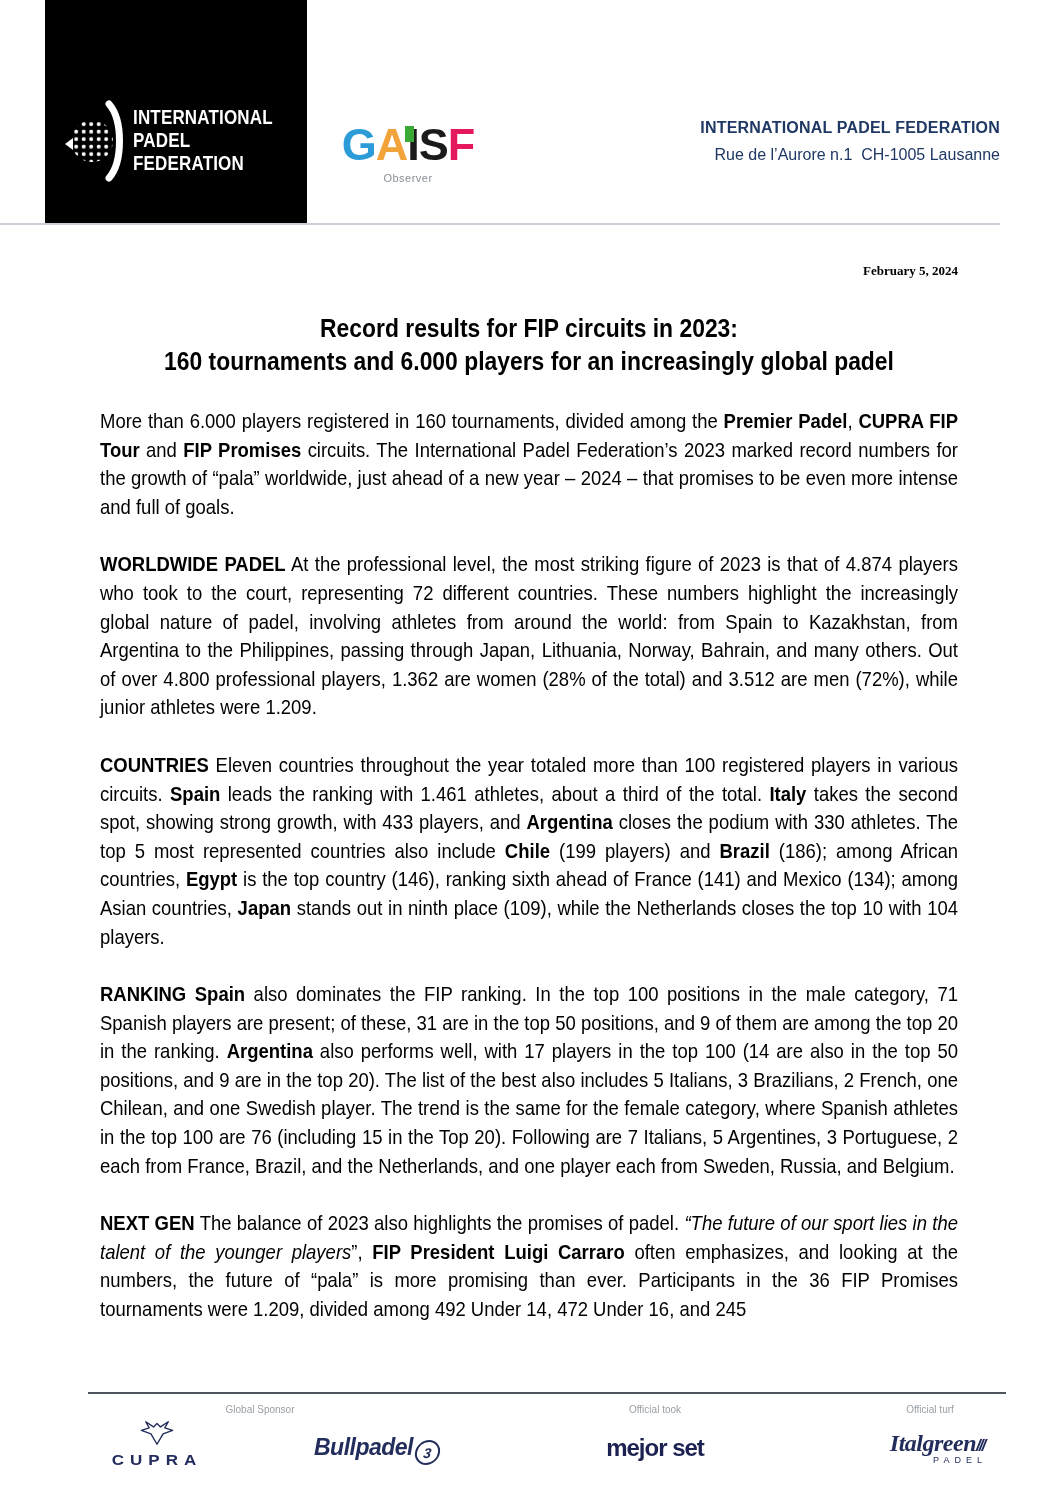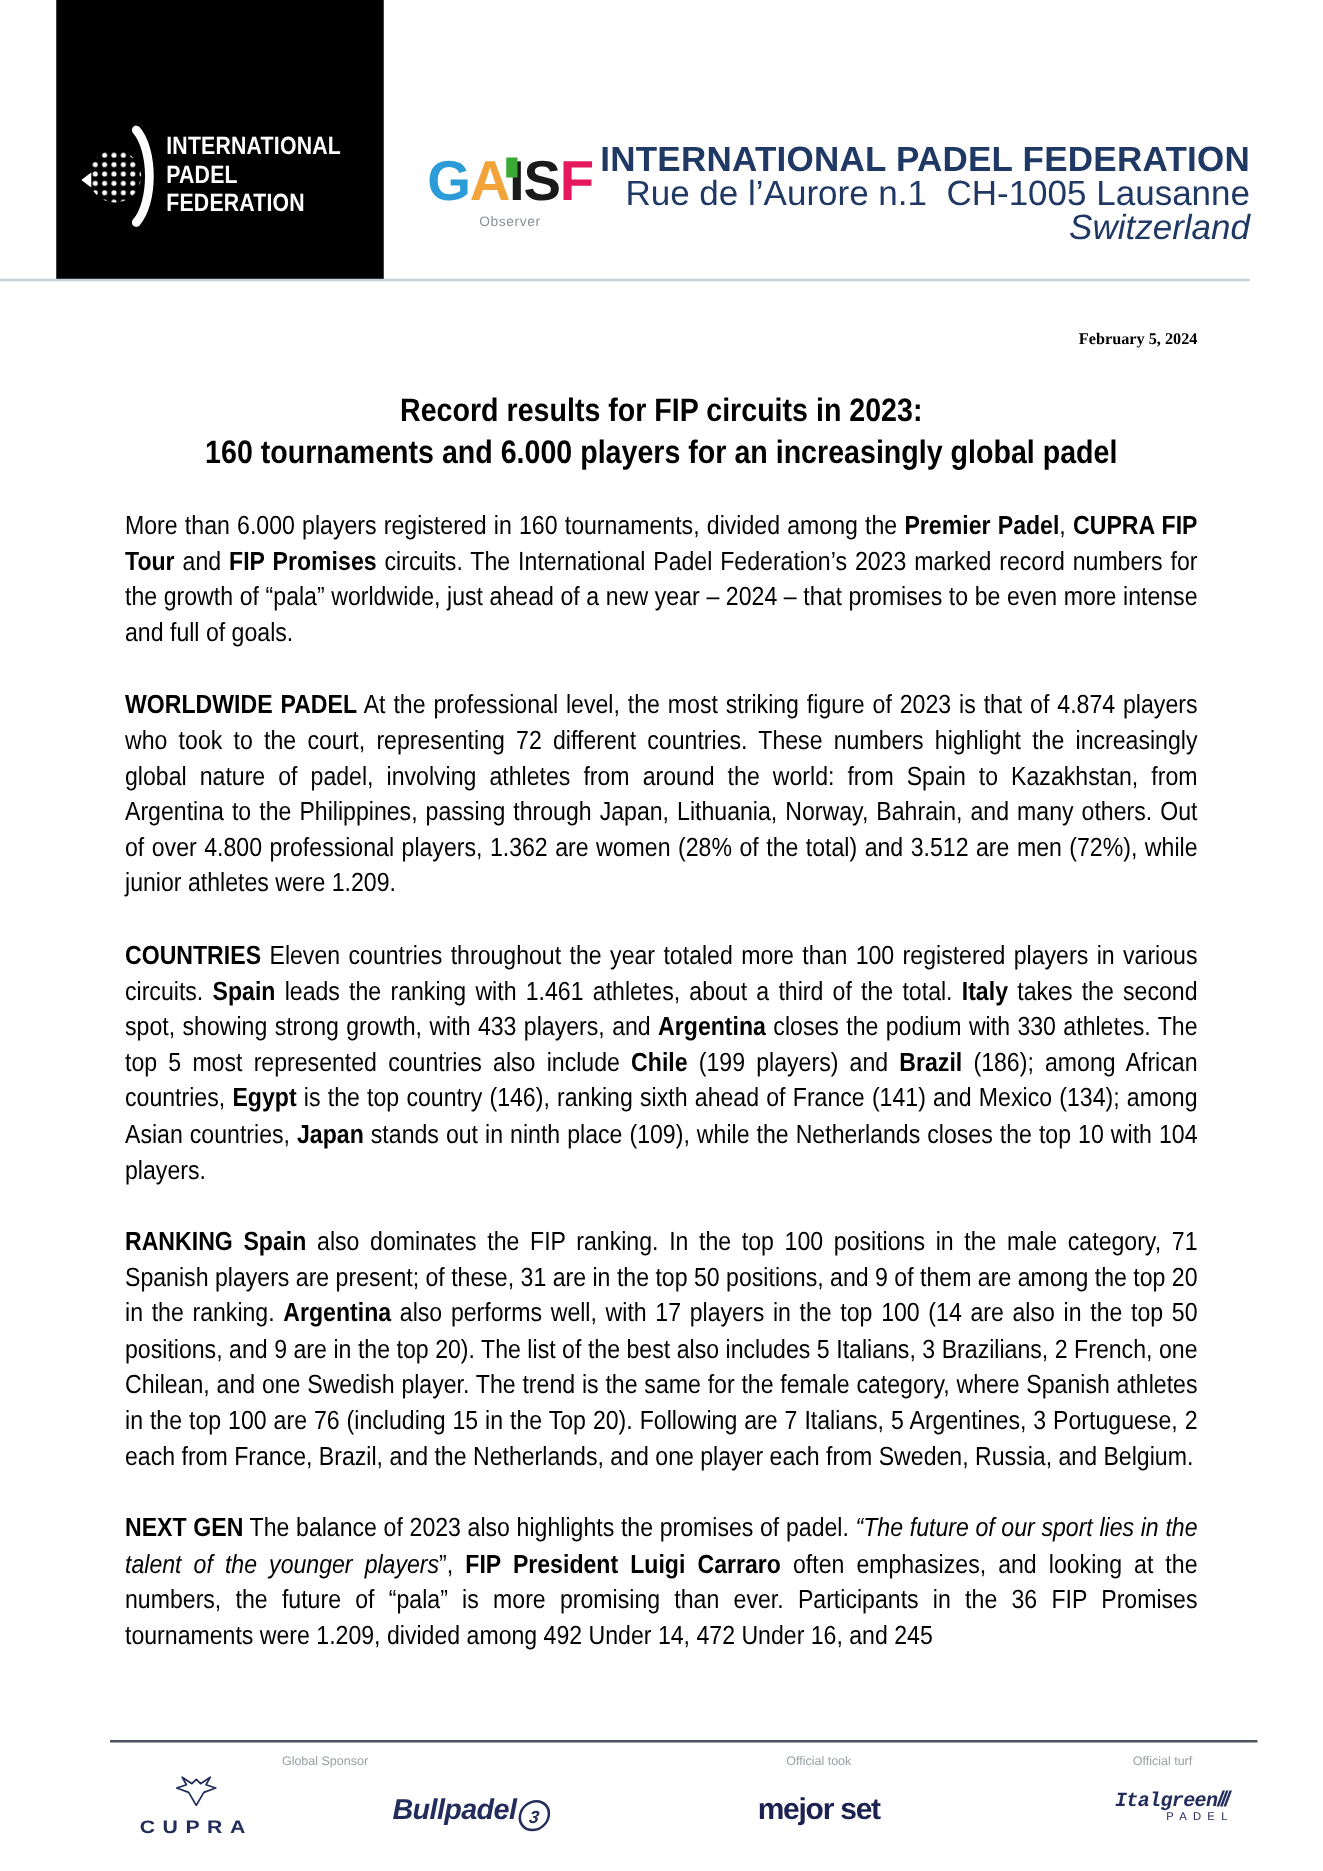--- a/index.html
+++ b/index.html
@@ -38,21 +38,21 @@
   .gl-i{color:#1A1A1A;}
   .gl-s{color:#1A1A1A;}
   .gl-f{color:#E5175D;}
   .gaisf-green{
     position:absolute;left:63px;top:4px;width:9px;height:16px;background:#3AAA35;
   }
   .observer{margin-top:5px;font-size:11px;color:#8A8F98;letter-spacing:.5px;}
 
   .address{
     position:absolute;top:114px;right:58px;text-align:right;
-    color:#1F3864;font-size:28px;line-height:27px;
+    color:#1F3864;font-size:16px;line-height:27px;
   }
   .address .org{font-weight:bold;letter-spacing:.2px;}
   .address .country{font-style:italic;}
 
   .header-rule{
     position:absolute;left:0;top:223px;width:1000px;height:2px;background:#C9D0D8;
   }
 
   
   .date{
@@ -95,22 +95,22 @@
   .bp-icon{
     display:inline-flex;align-items:center;justify-content:center;
     width:21px;height:21px;border:2.5px solid #232D5B;border-radius:50%;
     font-style:italic;font-weight:bold;font-size:14px;vertical-align:-2px;
     margin-left:2px;transform:skewX(-8deg);
   }
   .mejorset{left:590px;top:1434px;width:130px;}
   .ms-text{font-weight:bold;font-size:24px;letter-spacing:-1px;color:#1B2150;}
   .italgreen{left:862px;top:1430px;width:150px;}
   .ig-text{
-    font-family:Liberation Mono, monospace;
-    font-style:italic;font-weight:bold;font-size:16px;letter-spacing:-.5px;
+    font-family:Liberation Serif, serif;
+    font-style:italic;font-weight:bold;font-size:24px;letter-spacing:-.5px;
   }
   .ig-marks{font-size:17px;font-style:italic;font-weight:bold;letter-spacing:-2px;}
   .ig-sub{font-size:9px;letter-spacing:5px;margin:-2px 0 0 46px;}
 </style>
 </head>
 <body>
 
 <div class="ipf-box">
   <svg class="ipf-icon" width="62" height="86" viewBox="0 0 62 86" xmlns="http://www.w3.org/2000/svg">
     <defs>
@@ -133,21 +133,20 @@
   <div class="gaisf-letters">
     <span class="gl-g">G</span><span class="gl-a">A</span><span class="gl-i">I</span><span class="gl-s">S</span><span class="gl-f">F</span>
     <span class="gaisf-green"></span>
   </div>
   <div class="observer">Observer</div>
 </div>
 
 <div class="address">
   <div class="org">INTERNATIONAL PADEL FEDERATION</div>
   <div class="street">Rue de l’Aurore n.1&nbsp; CH-1005 Lausanne</div>
-  <div class="country">Switzerland</div>
 </div>
 
 <div class="header-rule"></div>
 
 <div class="date">February 5, 2024</div>
 
 <main class="content">
   <h1>
     <div>Record results for FIP circuits in 2023:</div>
     <div>160 tournaments and 6.000 players for an increasingly global padel</div>

